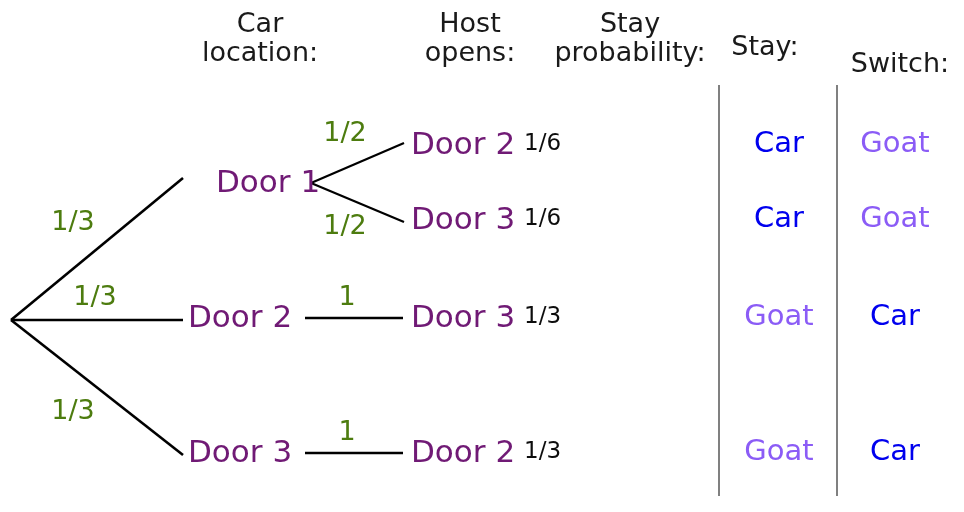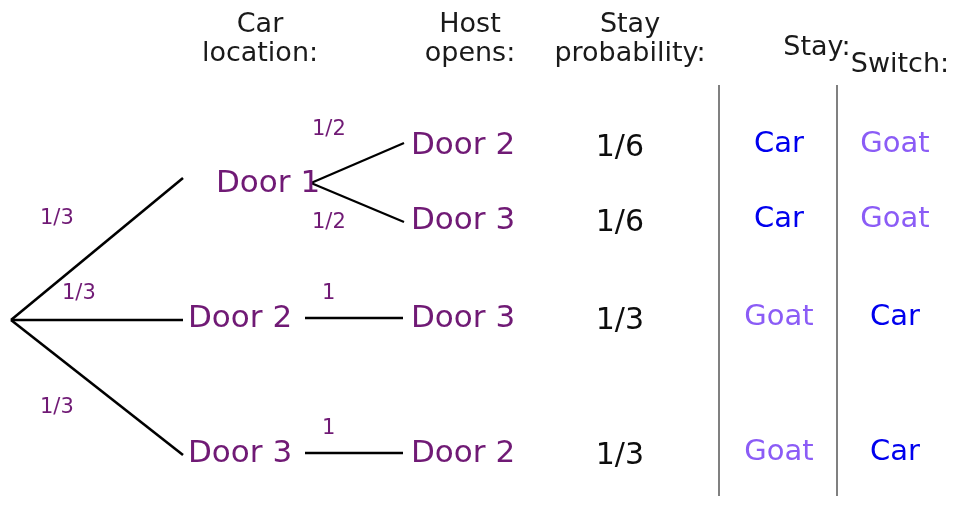--- a/index.html
+++ b/index.html
@@ -30,54 +30,55 @@
   }
   
   .col-head {
     font-size: 27px;
     text-align: center;
     color: #1a1a1a;
   }
   .head-car      { left: 150px; top: 8px;  width: 220px; }
   .head-host     { left: 380px; top: 8px;  width: 180px; }
   .head-totprob  { left: 520px; top: 8px;  width: 220px; }
-  .head-stay     { left: 762px; top: 31px; width: 110px; }
+  .head-stay     { left: 710px; top: 31px; width: 110px; }
   .head-switch   { left: 836px; top: 48px; width: 128px; }
 
   
   .node {
     font-size: 31px;
     color: #701a75;
   }
   .node-d1   { left: 192px; top: 165px; margin-left: 24px; }
   .node-r1d2 { left: 411px; top: 127px; }
   .node-r2d3 { left: 411px; top: 202px; }
   .node-d2   { left: 188px; top: 300px; }
   .node-r3d3 { left: 411px; top: 300px; }
   .node-d3   { left: 188px; top: 435px; }
   .node-r4d2 { left: 411px; top: 435px; }
 
   
   .frac {
-    font-size: 21px;
-    color: #701a75;
+    font-size: 27px;
+    color: #4d7c0f;
+    text-align: center;
   }
   .frac-a { left: 40px;  top: 206px; width: 66px; }
   .frac-b { left: 62px;  top: 281px; width: 66px; }
   .frac-c { left: 40px;  top: 395px; width: 66px; }
   .frac-d { left: 312px; top: 117px; width: 66px; }
   .frac-e { left: 312px; top: 210px; width: 66px; }
   .frac-f { left: 322px; top: 281px; width: 50px; }
   .frac-g { left: 322px; top: 416px; width: 50px; }
 
   
   .tot {
-    font-size: 30px;
+    font-size: 23px;
     color: #0d0d0d;
-    text-align: right;
+    text-align: left;
     width: 120px;
     left: 524px;
   }
   .tot-1 { top: 130px; }
   .tot-2 { top: 205px; }
   .tot-3 { top: 303px; }
   .tot-4 { top: 438px; }
 
   
   .outcome {

